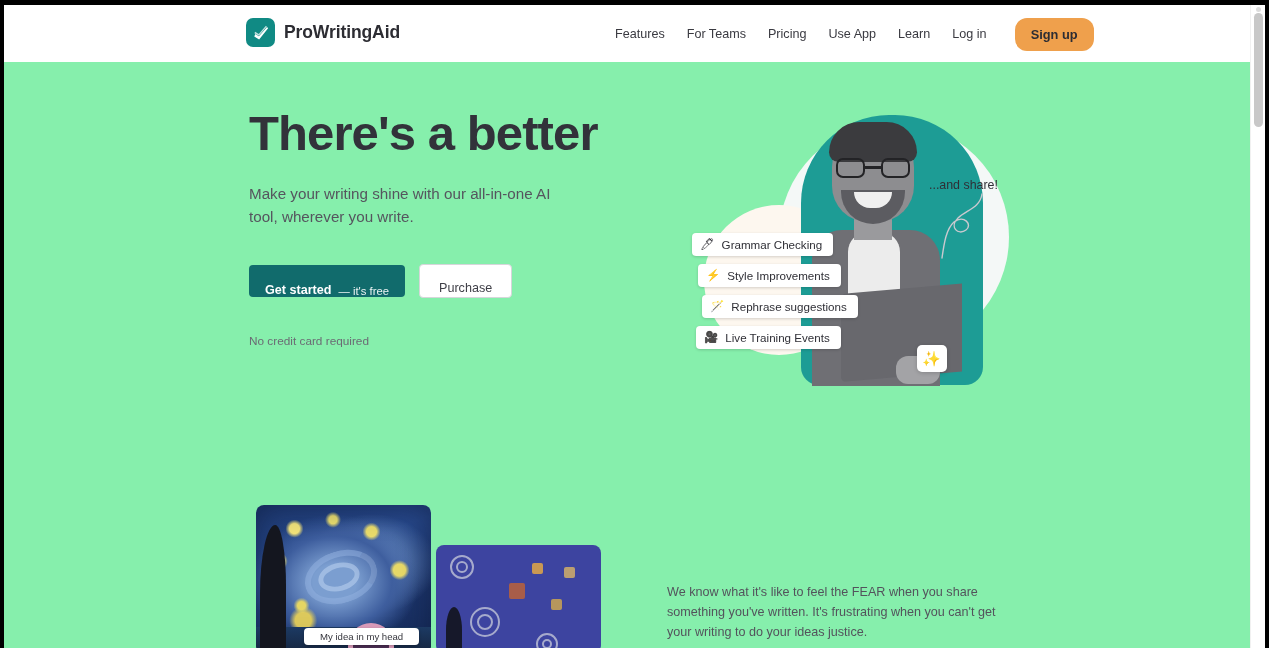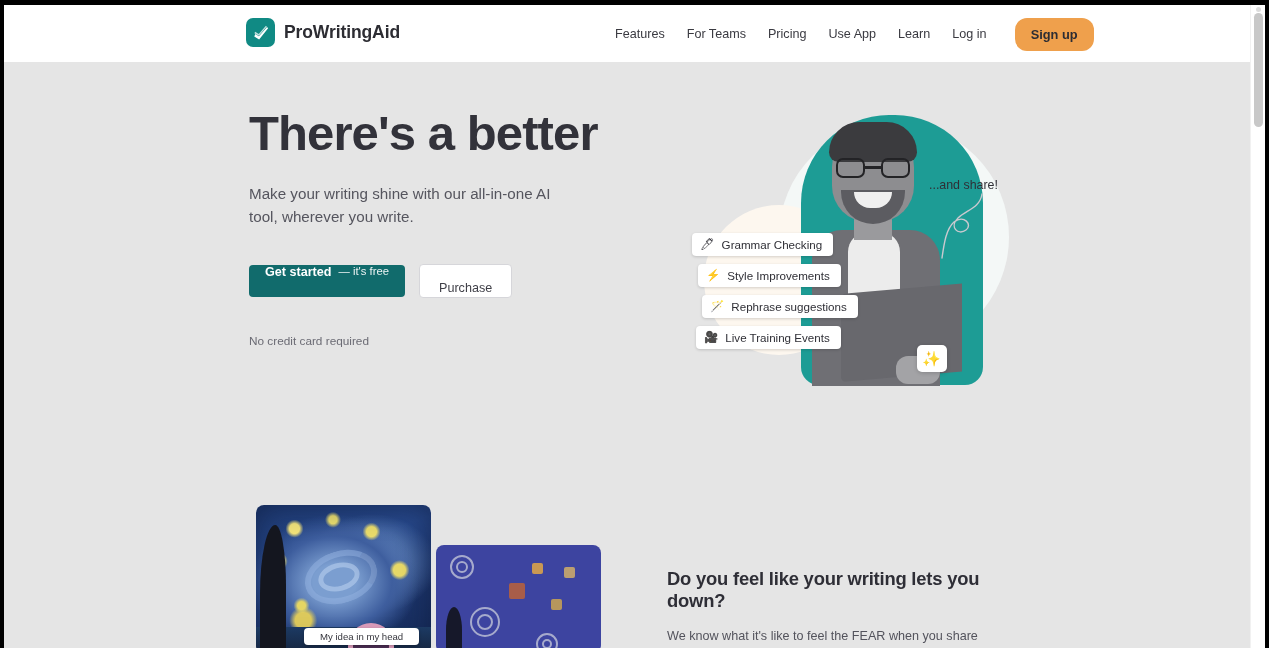--- a/index.html
+++ b/index.html
@@ -22,21 +22,21 @@
     background: #ffffff;
     overflow: hidden;
   }
 
   
   #page {
     position: absolute;
     left: 0; top: 0;
     width: 1246px;
     height: 643px;
-    background: #e5e5e5;
+    background: #86efac;
   }
 
   
   #scrollbar {
     position: absolute;
     right: 0; top: 0;
     width: 15px;
     height: 643px;
     background: #ffffff;
     border-left: 1px solid #f1f1f1;
@@ -156,21 +156,21 @@
     background: #116b6c;
     border: none;
     border-radius: 4px;
     height: 32px;
     padding: 0 16px;
     color: #ffffff;
     font-size: 12.6px;
     font-weight: bold;
     cursor: pointer;
     display: flex;
-    align-items: flex-start;
+    align-items: flex-end;
     gap: 7px;
     font-family: "Liberation Sans", sans-serif;
   }
   .btn-primary .sub { font-weight: normal; font-size: 11.3px; opacity: .92; }
   .btn-outline {
     background: #ffffff;
     border: 1px solid #d6d6da;
     border-radius: 4px;
     height: 32px;
     padding: 16px 19px;
@@ -606,21 +606,20 @@
         <span class="st" style="left:96px;  top:18px; width:11px; height:11px; background:#d8a24a;"></span>
         <span class="st" style="left:128px; top:22px; width:11px; height:11px; background:#c9a96c;"></span>
         <span class="st" style="left:73px;  top:38px; width:16px; height:16px; background:#b4613f;"></span>
         <span class="st" style="left:115px; top:54px; width:11px; height:11px; background:#c3a055;"></span>
         <span class="cyp"></span>
       </div>
 
     </div>
 
     <section class="sect-copy">
-      <h2 class="sect-title">Do you feel like your writing lets you down?</h2>
       <p class="sect-body">We know what it's like to feel the FEAR when you share something you've written. It's frustrating when you can't get your writing to do your ideas justice.</p>
     </section>
 
   </div>
 
   <div id="scrollbar">
     <span class="sb-dot"></span>
     <div class="thumb"></div>
   </div>
 

